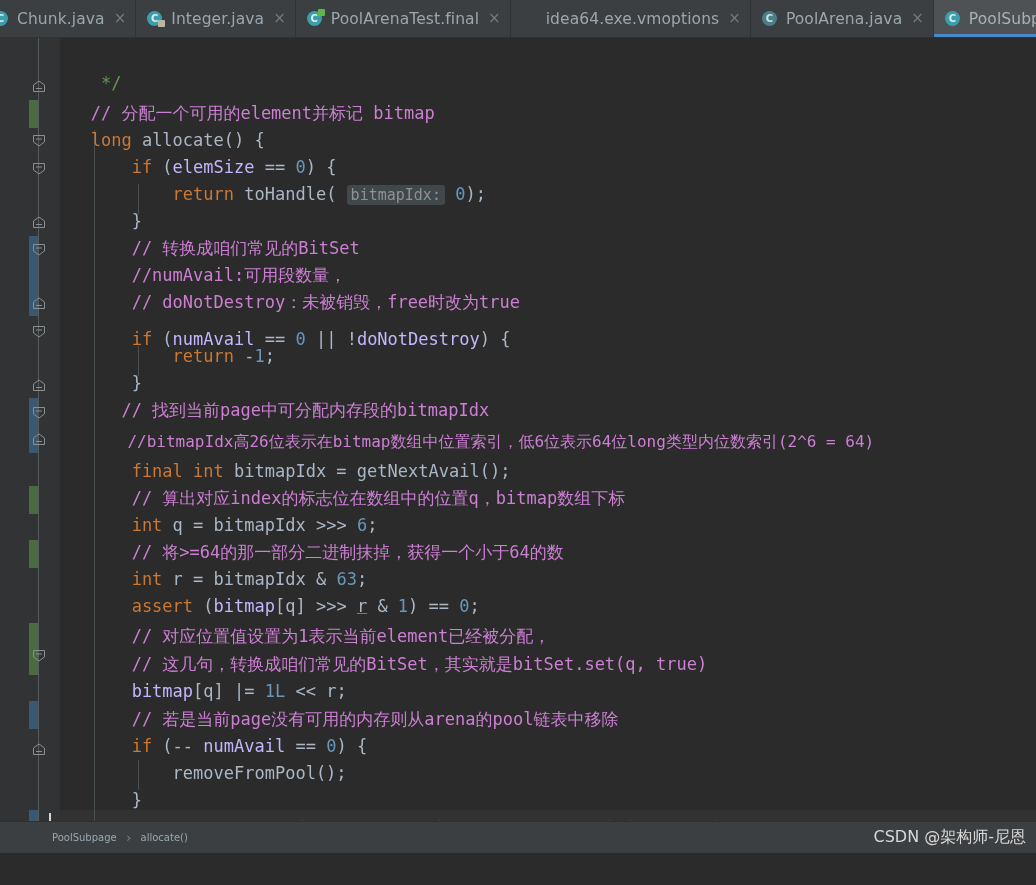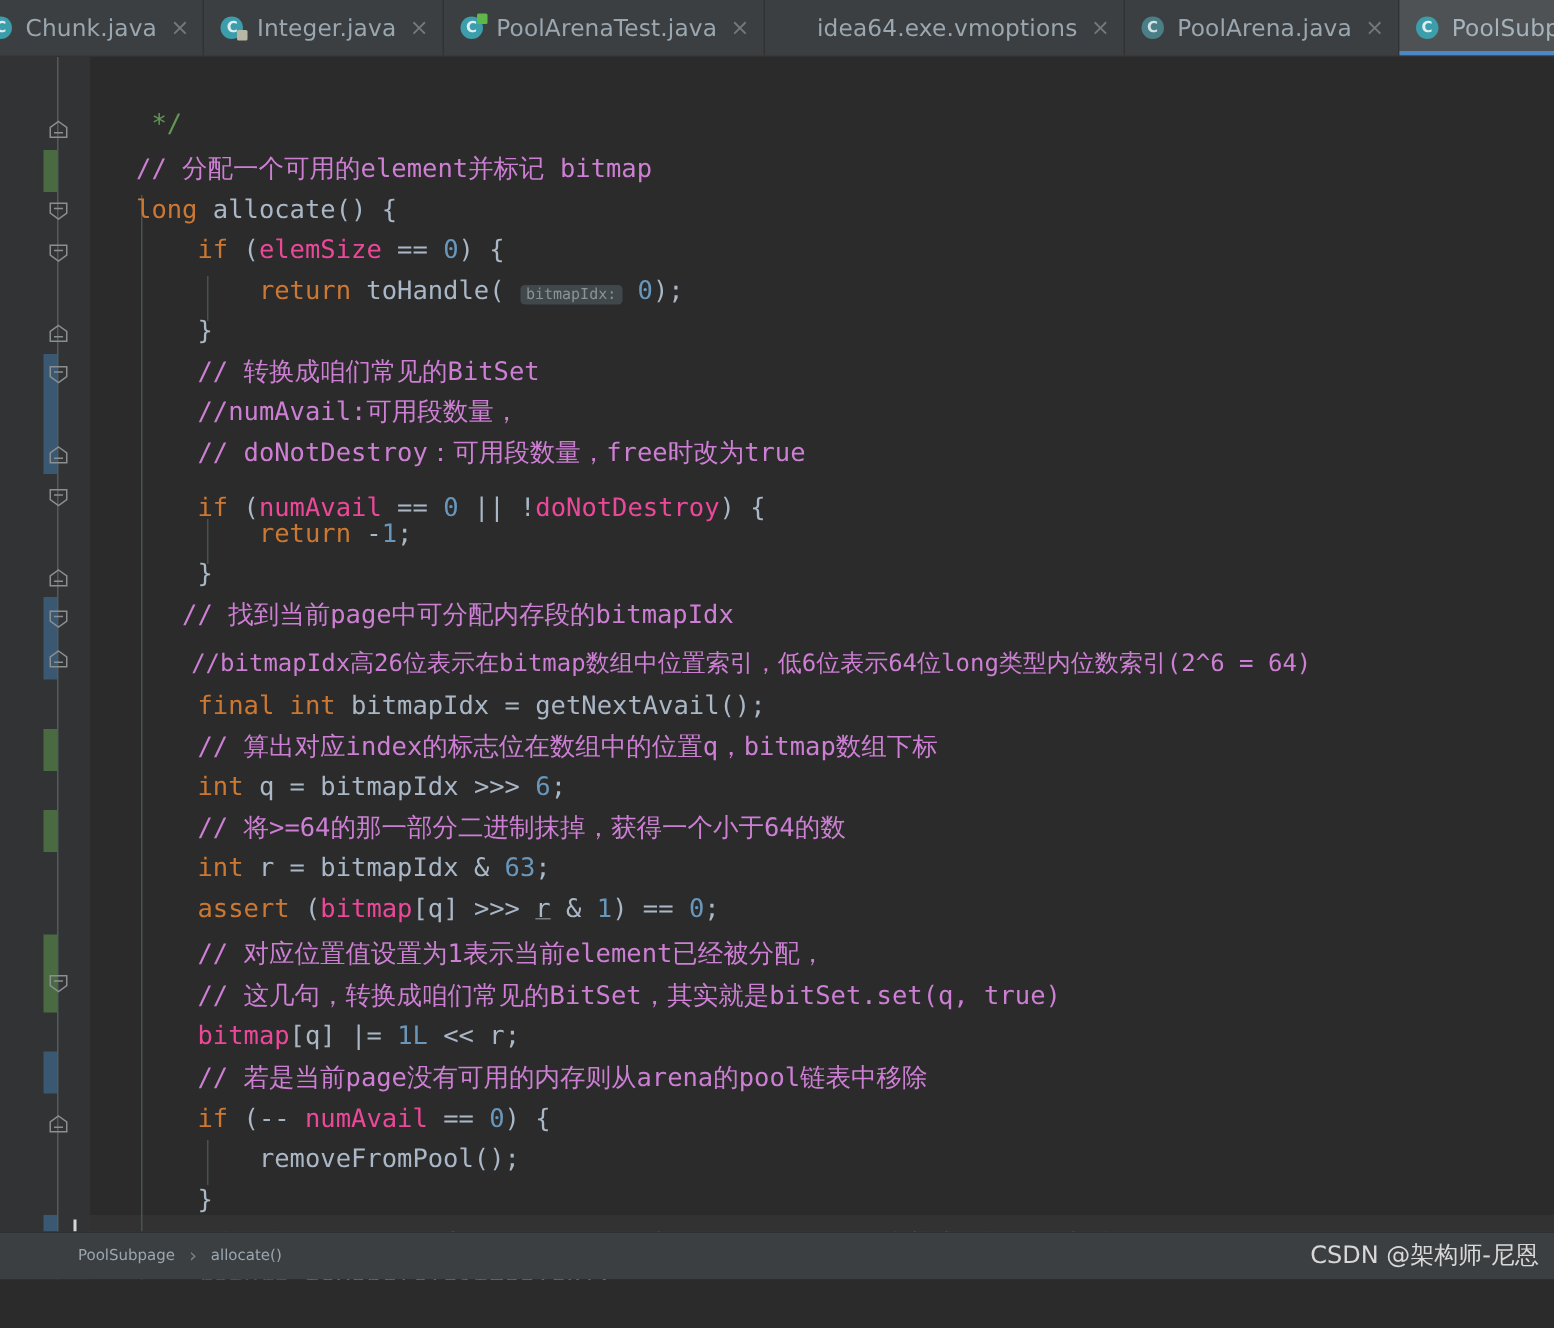--- a/index.html
+++ b/index.html
@@ -161,33 +161,33 @@
     left: 0;
     height: 27px;
     line-height: 27px;
     white-space: pre;
     font-family: "DejaVu Sans Mono", monospace;
     font-size: 17px;
   }
   
   .kw  { color: #cc7832; }
   .id  { color: #a9b7c6; }
-  .fld { color: #ec4899; }
+  .fld { color: #c4b5fd; }
   .num { color: #6897bb; }
   .cmt { color: #cc7fd3; }
   .pn  { color: #a9b7c6; }
   .mth { color: #a9b7c6; }
   .cm2 { color: #629755; }
   .err { color: #a9b7c6; text-decoration: underline; text-decoration-color: #7a7a7a; }
   .hint {
     background: #41484c;
     color: #8c9296;
     border-radius: 3px;
     padding: 1px 4px;
-    font-size: 10px;
+    font-size: 15px;
   }
 
   
   #breadcrumb {
     position: absolute;
     left: 0; right: 0; bottom: 0;
     height: 32px;
     background: #3c3f41;
     border-top: 1px solid #2e3133;
     display: flex;
@@ -227,21 +227,21 @@
         <span class="ic-class-lib">C</span>
       </span>
     <span class="tab-label">Integer.java</span>
     <span class="tab-close">×</span>
   </div>
 
   <div class="tab">
     <span class="tab-icon">
         <span class="ic-class-test">C</span>
       </span>
-    <span class="tab-label">PoolArenaTest.java</span>
+    <span class="tab-label">PoolArenaTest.final</span>
     <span class="tab-close">×</span>
   </div>
 
   <div class="tab">
     <span class="tab-icon"><span class="ic-file"></span></span>
     <span class="tab-label">idea64.exe.vmoptions</span>
     <span class="tab-close">×</span>
   </div>
 
   <div class="tab">
@@ -369,21 +369,21 @@
     <div class="line" style="top:116px;"><span class="kw">       if </span><span class="pn">(</span><span class="fld">elemSize</span><span class="pn"> == </span><span class="num">0</span><span class="pn">) {</span></div>
 
     <div class="line" style="top:143px;"><span class="kw">           return </span><span class="mth">toHandle</span><span class="pn">( </span><span class="hint">bitmapIdx:</span><span class="num"> 0</span><span class="pn">);</span></div>
 
     <div class="line" style="top:170px;"><span class="pn">       }</span></div>
 
     <div class="line" style="top:197px;"><span class="cmt">       // 转换成咱们常见的BitSet</span></div>
 
     <div class="line" style="top:224px;"><span class="cmt">       //numAvail:可用段数量，</span></div>
 
-    <div class="line" style="top:251px;"><span class="cmt">       // doNotDestroy：可用段数量，free时改为true</span></div>
+    <div class="line" style="top:251px;"><span class="cmt">       // doNotDestroy：未被销毁，free时改为true</span></div>
 
     <div class="line" style="top:288px;"><span class="kw">       if </span><span class="pn">(</span><span class="fld">numAvail</span><span class="pn"> == </span><span class="num">0</span><span class="pn"> || !</span><span class="fld">doNotDestroy</span><span class="pn">) {</span></div>
 
     <div class="line" style="top:305px;"><span class="kw">           return </span><span class="pn">-</span><span class="num">1</span><span class="pn">;</span></div>
 
     <div class="line" style="top:332px;"><span class="pn">       }</span></div>
 
     <div class="line" style="top:359px;"><span class="cmt">      // 找到当前page中可分配内存段的bitmapIdx</span></div>
 
     <div class="line" style="top:390px;font-size:16px;"><span class="cmt">       //bitmapIdx高26位表示在bitmap数组中位置索引，低6位表示64位long类型内位数索引(2^6 = 64)</span></div>

